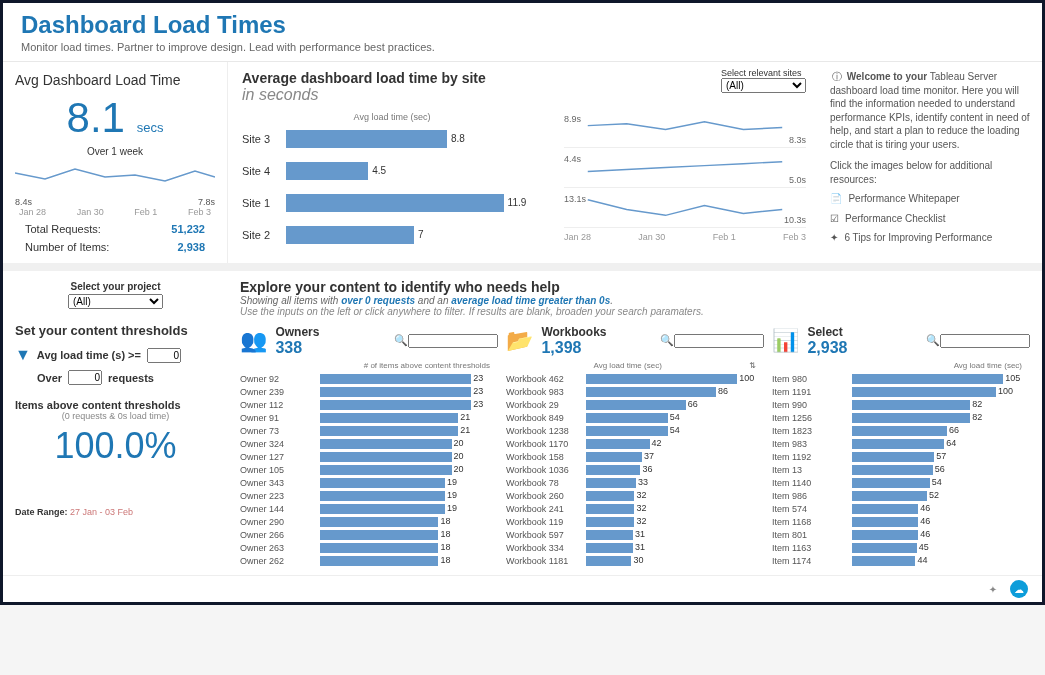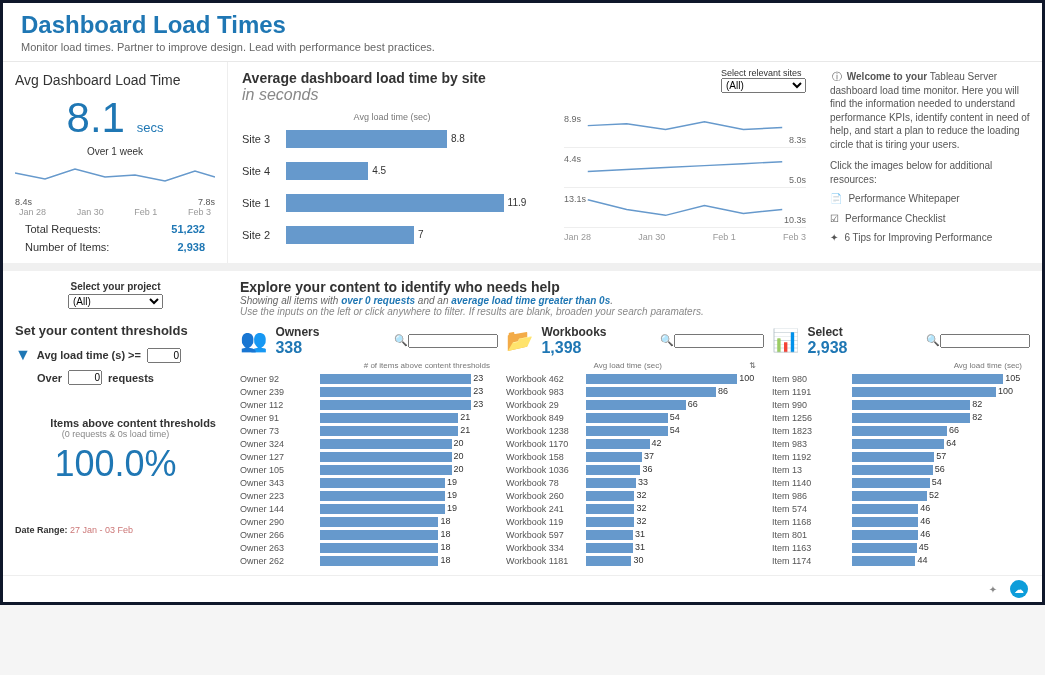--- a/index.html
+++ b/index.html
@@ -43,21 +43,21 @@
 .info-link{margin-top:6px;display:flex;align-items:center;gap:6px;cursor:pointer}
 .row2{display:flex}
 .left-panel{width:225px;padding:10px 12px}
 .proj-head{text-align:center;font-size:10px;font-weight:bold}
 .proj-sel{text-align:center;margin:2px 0 14px}
 .proj-sel select{font-size:10px;width:95px}
 .thresh-title{font-weight:bold;font-size:13px;margin-bottom:8px}
 .thresh-row{display:flex;align-items:center;gap:6px;margin-bottom:6px;font-size:11px}
 .thresh-row input{width:34px;font-size:10px;text-align:right}
 .funnel{color:#1f77b4;font-size:16px}
-.above-label{text-align:right;font-weight:bold;font-size:11px;margin-top:32px}
+.above-label{text-align:left;font-weight:bold;font-size:11px;margin-top:14px}
 .above-sub{text-align:center;font-size:9px;color:#888}
 .above-val{text-align:center;color:#1f77b4;font-size:36px;font-weight:300;margin-top:4px}
 .date-range{font-size:9px;margin-top:40px}
 .date-range span{color:#c77}
 .explore{flex:1;padding:8px 12px}
 .ex-title{font-weight:bold;font-size:14px}
 .ex-sub{color:#666;font-size:10px;font-style:italic}
 .ex-sub b{color:#1f77b4;font-weight:bold}
 .ex-sub2{color:#888;font-size:10px;font-style:italic;margin-bottom:8px}
 .cols{display:flex;gap:8px}

